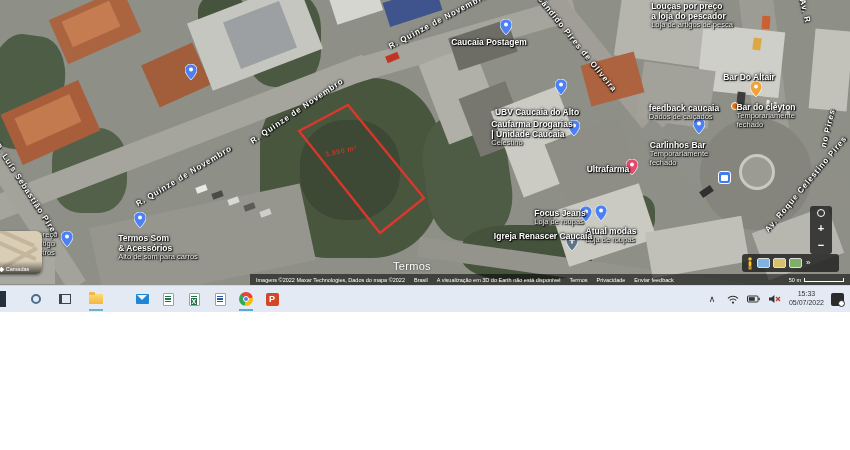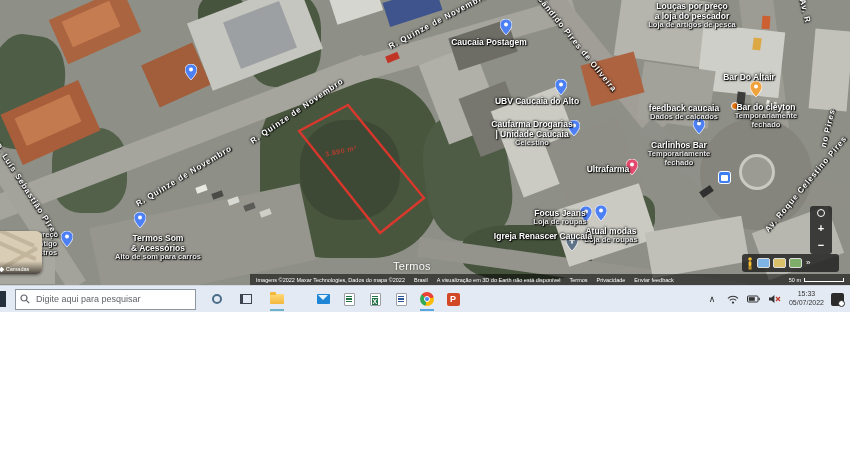--- a/index.html
+++ b/index.html
@@ -7,24 +7,24 @@
   .screen{position:relative;width:850px;height:450px;background:#fff;overflow:hidden;}
   
   .map{position:absolute;left:0;top:0;width:850px;height:285px;background:#8e9087;overflow:hidden;}
   .sc{position:absolute;}
   .veg{border-radius:38%;}
   
   .street{position:absolute;z-index:10;color:#fff;font-size:8px;font-weight:600;letter-spacing:.12em;white-space:nowrap;
     transform:translate(-50%,-50%) rotate(var(--r,0deg));
     text-shadow:0 0 2px rgba(0,0,0,.95),0 0 3px rgba(0,0,0,.8),1px 1px 1px rgba(0,0,0,.9);pointer-events:none;}
   
-  .place{position:absolute;z-index:11;transform:translateX(-50%);text-align:center;line-height:1.18;white-space:nowrap;
+  .place{position:absolute;z-index:11;transform:translateX(-50%);line-height:1.18;white-space:nowrap;
     text-shadow:0 0 2px rgba(0,0,0,.95),0 0 3px rgba(0,0,0,.85),1px 1px 1px rgba(0,0,0,.9);}
   .pname{display:block;color:#fff;font-size:8.5px;font-weight:700;}
-  .psub{display:block;color:#e9e9e9;font-size:7.5px;font-weight:700;}
+  .psub{display:block;color:#e9e9e9;font-size:7.5px;font-weight:400;}
   .pin{position:absolute;width:12px;height:16px;z-index:9;transform:translate(-50%,-100%);}
   .clockdot{position:absolute;width:8px;height:8px;border-radius:50%;background:#e8710a;border:1.5px solid #fff;z-index:9;transform:translate(-50%,-50%);}
   .transit{position:absolute;width:13px;height:13px;border-radius:3px;background:#3d7df0;border:1px solid #fff;z-index:9;
     display:flex;align-items:center;justify-content:center;}
   .transit i{display:block;width:7px;height:6px;background:#fff;border-radius:1px;}
   
   .poly{position:absolute;left:0;top:0;z-index:5;pointer-events:none;}
   .arealab{position:absolute;z-index:6;color:#cf3a2c;font-size:7px;font-weight:700;letter-spacing:.5px;opacity:.8;
     transform:translate(-50%,-50%) rotate(-12deg);}
   
@@ -163,21 +163,21 @@
     <div class="street" style="--r:-31deg;left:184px;top:176px;">R. Quinze de Novembro</div>
     <div class="street" style="--r:57deg;left:27px;top:190px;">R. Luís Sebastião Pires</div>
     <div class="street" style="--r:51deg;left:577px;top:44px;">Cândido Pires de Oliveira</div>
     <div class="street" style="--r:-50deg;left:806px;top:184px;">Av. Roque Celestino Pires</div>
     <div class="street" style="--r:76deg;left:805px;top:11px;">Av. R</div>
     <div class="street" style="--r:-76deg;left:828px;top:128px;">no Pires</div>
 
     <div class="place" style="left:489px;top:37px;">
       <span class="pname">Caucaia Postagem</span>
     </div>
-    <div class="place" style="left:537px;top:96px;">
+    <div class="place" style="left:537px;top:107px;">
       <span class="pname">UBV Caucaia do Alto</span>
     </div>
     <div class="place" style="left:532px;top:119px;">
       <span class="pname">Caufarma Drogarias</span>
       <span class="pname">| Unidade Caucaia</span>
       <span class="psub">Celestino</span>
     </div>
     <div class="place" style="left:608px;top:164px;">
       <span class="pname">Ultrafarma</span>
     </div>
@@ -320,27 +320,20 @@
       <span>Enviar feedback</span>
       <span class="scalewrap">
         <span>50 m</span>
         <span class="scalebar"></span>
       </span>
     </div>
   </div>
 
   <div class="taskbar">
     <div class="startsliver"></div>
-    <div class="search">
-      <svg width="10" height="10" viewBox="0 0 10 10">
-          <circle cx="4" cy="4" r="3" fill="none" stroke="#5f6368" stroke-width="1.2"></circle>
-          <line x1="6.4" y1="6.4" x2="9.2" y2="9.2" stroke="#5f6368" stroke-width="1.2"></line>
-        </svg>
-      <input placeholder="Digite aqui para pesquisar" style="">
-    </div>
     <button class="tbtn">
         <span class="cortana-ring"></span>
       </button>
     <button class="tbtn">
         <span class="tviewico"></span>
       </button>
     <button class="tbtn" style="margin-left:15px;">
         <span class="folder"></span>
         <span class="underline"></span>
       </button>

